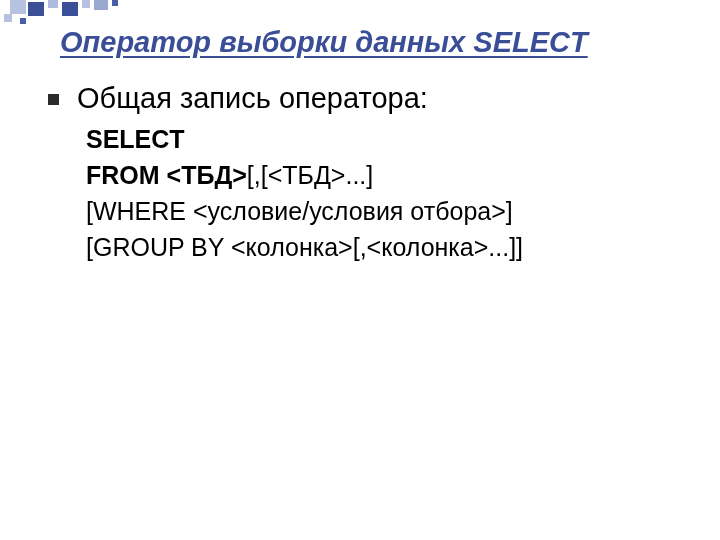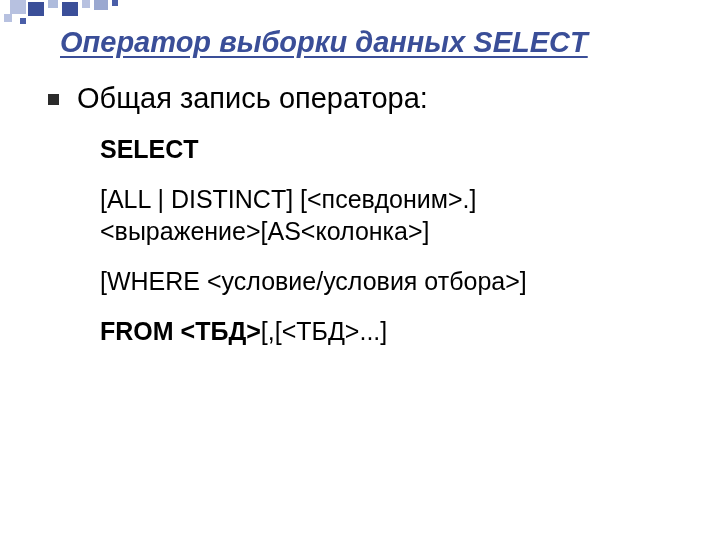--- a/index.html
+++ b/index.html
@@ -80,21 +80,21 @@
     text-align: center;
   }
 
   .code {
     margin-left: 36px;
     font-size: 25px;
     color: #000;
     line-height: 1.28;
   }
   .code .line {
-    margin: 18px;
+    margin: 4px;
   }
   .bold { font-weight: bold; }
 </style>
 </head>
 <body>
 
 <div class="slide">
 
   <div class="deco">
     <div class="sq a"></div>
@@ -112,19 +112,19 @@
 
   <div class="body">
 
     <div class="lead-row">
       <div class="bullet"></div>
       <div class="lead">Общая запись оператора:</div>
     </div>
 
     <div class="code">
       <p class="line"><span class="bold">SELECT</span></p>
-      <p class="line">[ALL | DISTINCT] [&lt;псевдоним&gt;.]&lt;выражение&gt;[AS&lt;колонка&gt;]</p>
+      <p class="line"><span class="bold">FROM &lt;ТБД&gt;</span><span>[,[&lt;ТБД&gt;...]</span></p>
       <p class="line">[WHERE &lt;условие/условия отбора&gt;]</p>
-      <p class="line"><span class="bold">FROM &lt;ТБД&gt;</span><span>[,[&lt;ТБД&gt;...]</span></p>
+      <p class="line">[GROUP BY &lt;колонка&gt;[,&lt;колонка&gt;...]]</p>
     </div>
 
   </div>
 </div>
 
 </body></html>

